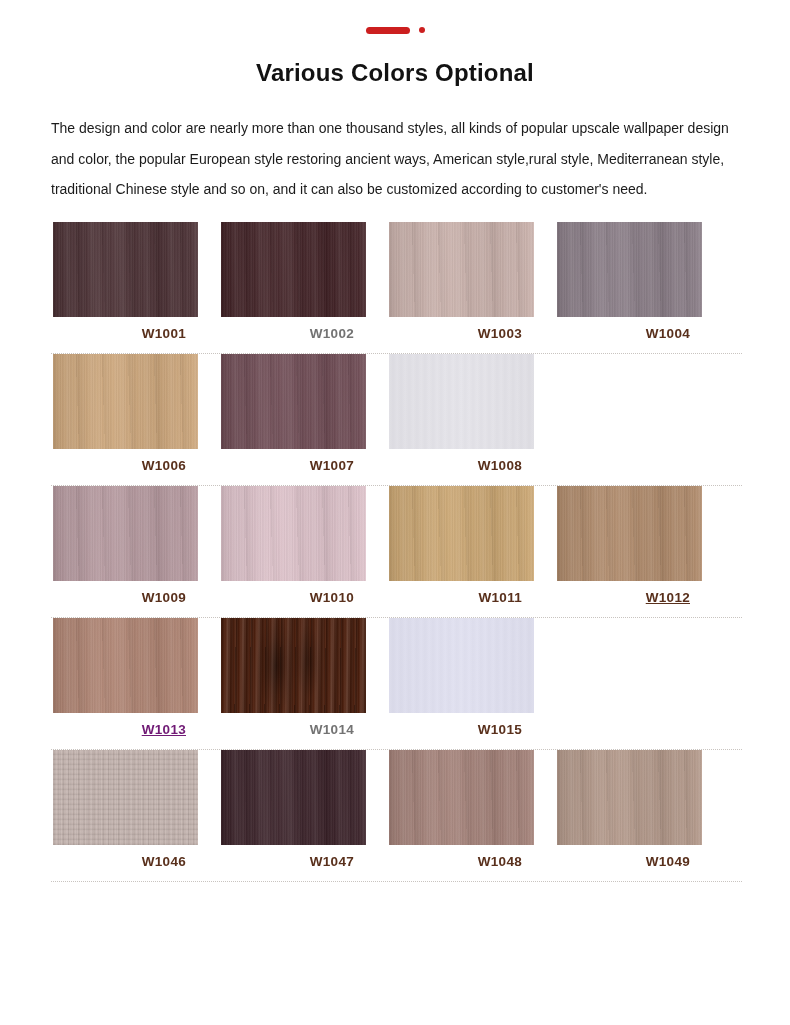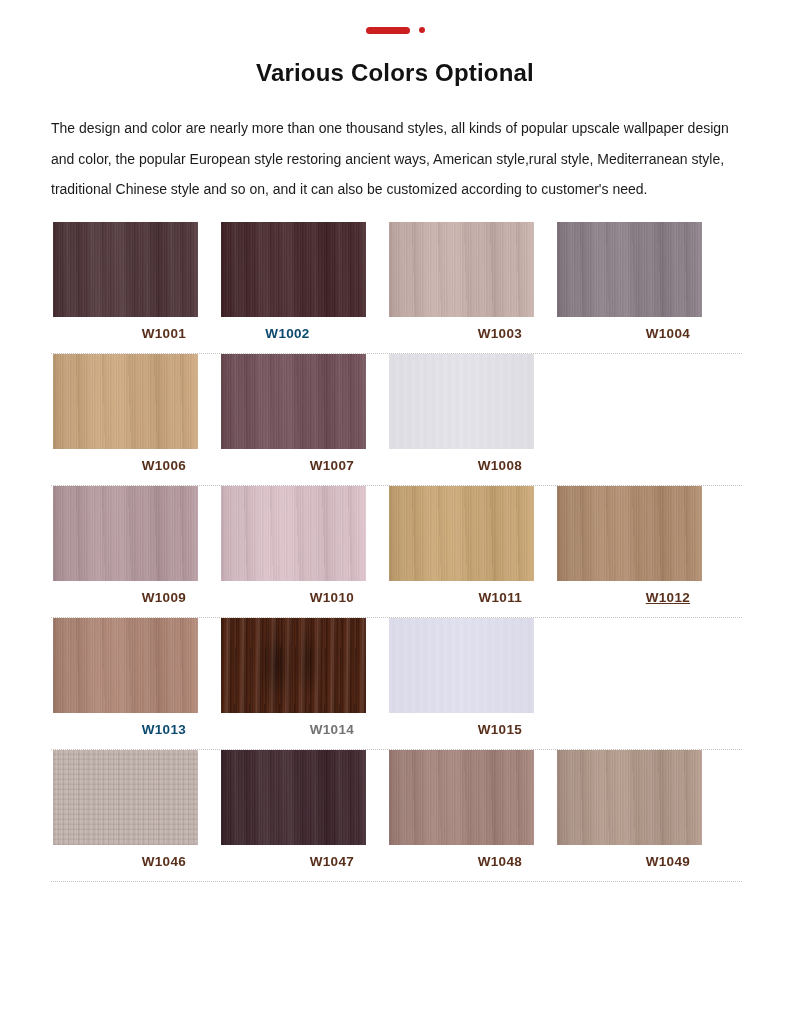--- a/index.html
+++ b/index.html
@@ -184,21 +184,21 @@
 <p class="description">The design and color are nearly more than one thousand styles, all kinds of popular upscale wallpaper design and color, the popular European style restoring ancient ways, American style,rural style, Mediterranean style, traditional Chinese style and so on, and it can also be customized according to customer's need.</p>
 
 <div class="swatch-grid">
     <div class="swatch-row">
       <div class="swatch-cell">
         <div class="swatch-img" style="background-color: rgb(74, 47, 51);"></div>
         <span class="swatch-label" style="color: rgb(89, 48, 28);">W1001</span>
       </div>
       <div class="swatch-cell">
         <div class="swatch-img" style="background-color: rgb(65, 33, 37);"></div>
-        <span class="swatch-label" style="color: #0c4a6e; text-align: center;">W1002</span>
+        <span class="swatch-label" style="color: #737373;">W1002</span>
       </div>
       <div class="swatch-cell">
         <div class="swatch-img" style="background-color: rgb(203, 178, 172);"></div>
         <span class="swatch-label" style="color: rgb(89, 48, 28);">W1003</span>
       </div>
       <div class="swatch-cell">
         <div class="swatch-img" style="background-color: rgb(138, 125, 135);"></div>
         <span class="swatch-label" style="color: rgb(89, 48, 28);">W1004</span>
       </div>
     </div>
@@ -233,21 +233,21 @@
       </div>
       <div class="swatch-cell">
         <div class="swatch-img" style="background-color: rgb(177, 139, 107);"></div>
         <span class="swatch-label" style="color: rgb(89, 48, 28); text-decoration: underline;">W1012</span>
       </div>
     </div>
     <div class="row-separator"></div>
     <div class="swatch-row">
       <div class="swatch-cell">
         <div class="swatch-img" style="background-color: rgb(176, 132, 114);"></div>
-        <span class="swatch-label" style="color: #0c4a6e;">W1013</span>
+        <span class="swatch-label" style="color: #701a75; text-decoration: underline;">W1013</span>
       </div>
       <div class="swatch-cell">
         <div class="swatch-img figured" style="background-color: rgb(77, 31, 13);"></div>
         <span class="swatch-label" style="color: #737373;">W1014</span>
       </div>
       <div class="swatch-cell">
         <div class="swatch-img flat" style="background-color: rgb(224, 224, 240);"></div>
         <span class="swatch-label" style="color: rgb(89, 48, 28);">W1015</span>
       </div>
     </div>

